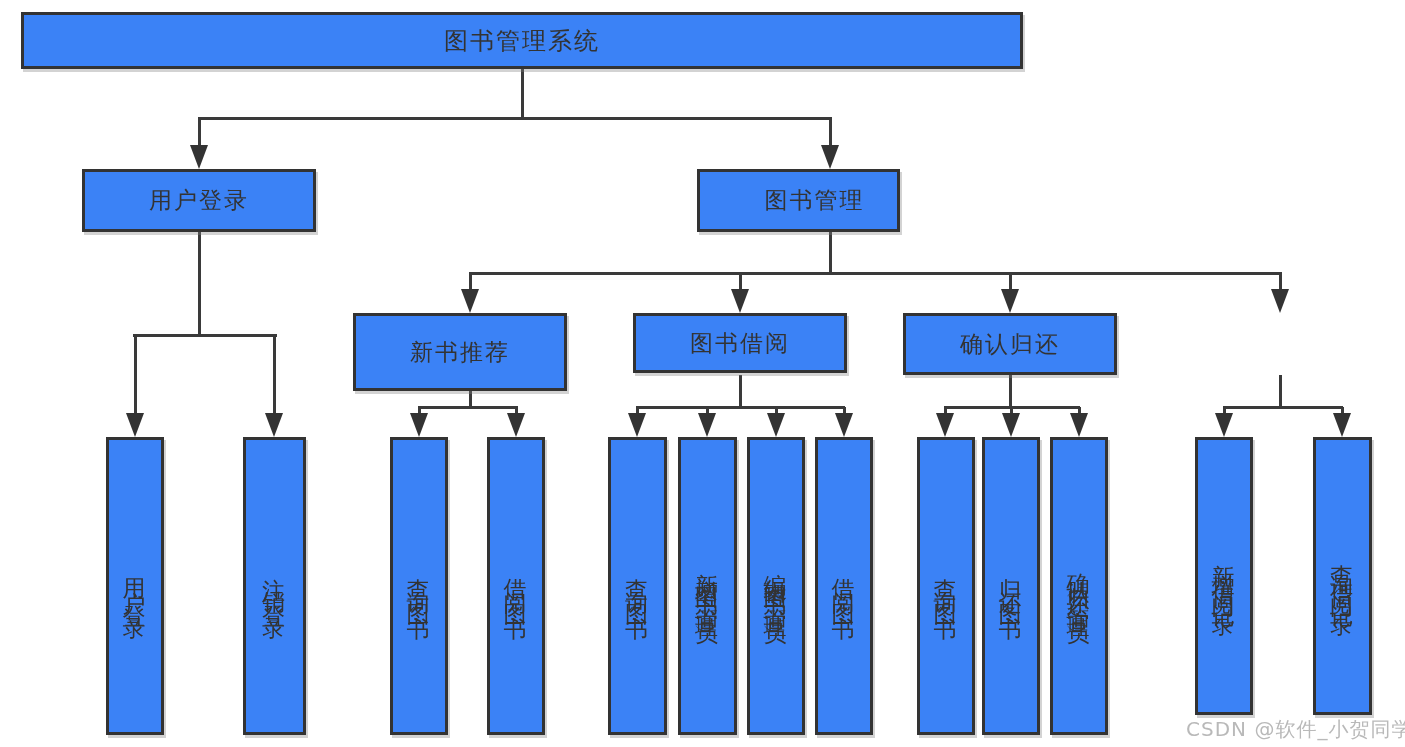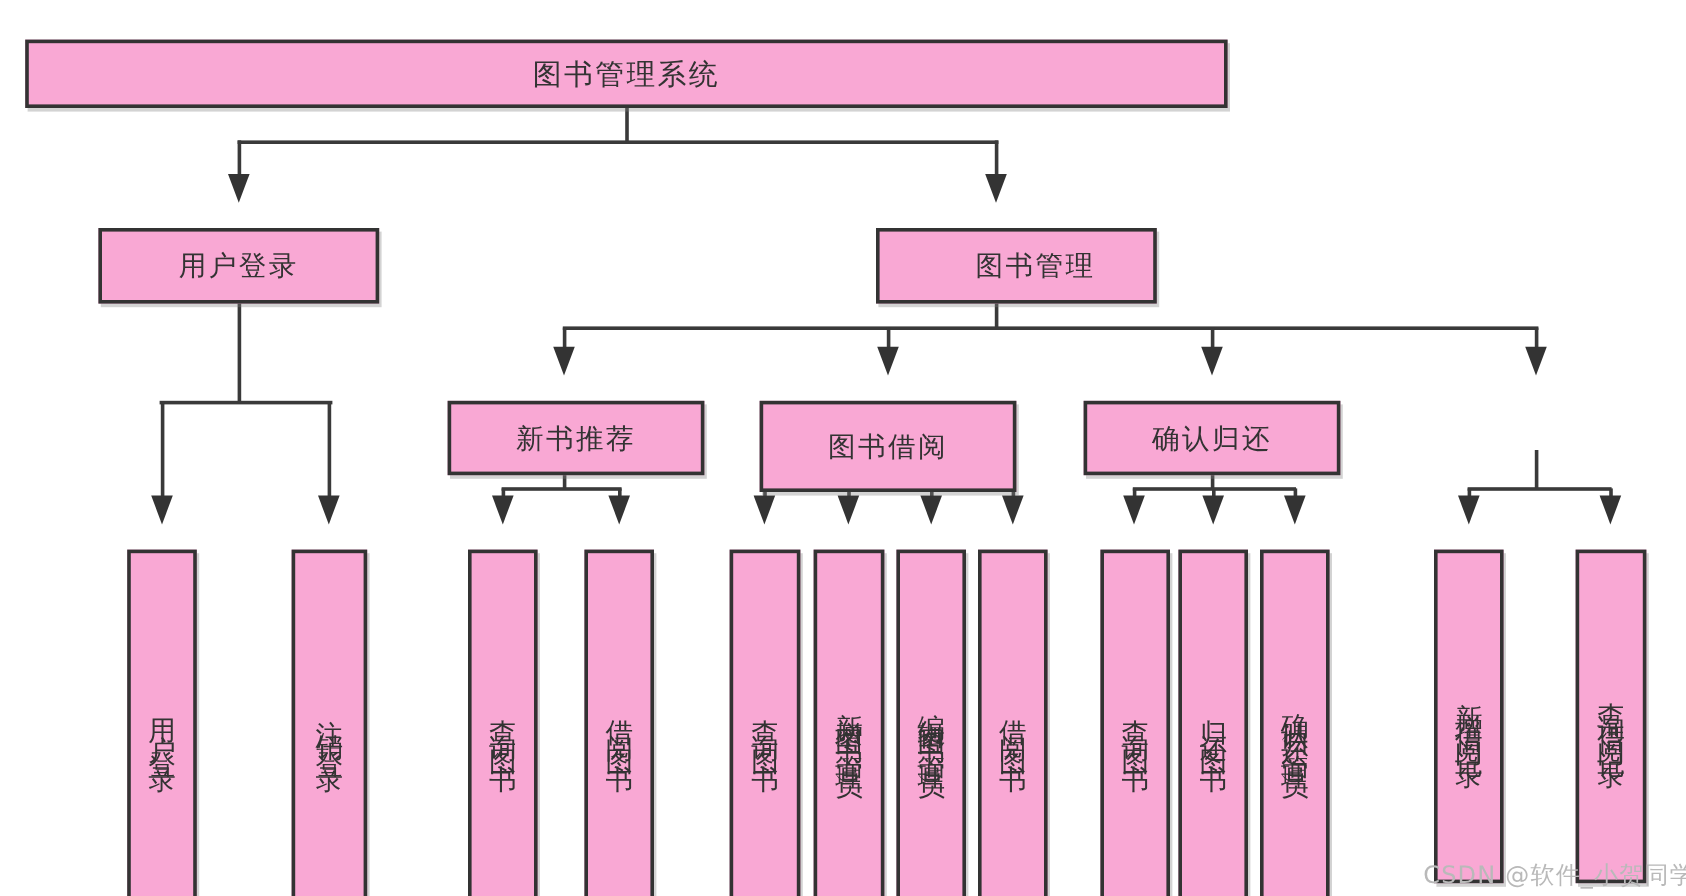--- a/index.html
+++ b/index.html
@@ -1,23 +1,23 @@
 <!DOCTYPE html>
 <html><head>
 <meta charset="utf-8">
 <style>
   html,body{margin:0;padding:0;background:#ffffff;}
   .canvas{
     position:relative;width:1405px;height:747px;background:#ffffff;
     font-family:"DejaVu Sans","Liberation Sans",sans-serif;overflow:hidden;
   }
   .box{
-    position:absolute;box-sizing:border-box;border:3px solid #333333;background:#f9a8d4;
+    position:absolute;box-sizing:border-box;border:3px solid #333333;background:#3b82f6;
     display:flex;align-items:center;justify-content:center;color:#333333;
-    box-shadow:2px 3px 0 rgba(130,130,130,.35);z-index:3;margin-top:21px;
+    box-shadow:2px 3px 0 rgba(130,130,130,.35);z-index:3;
   }
   .hbox{font-size:23px;letter-spacing:2px;}
   .hbox.title{font-size:24px;}
   .vbox{writing-mode:vertical-rl;text-orientation:mixed;font-size:23px;letter-spacing:13px;}
   .vbox.tight{letter-spacing:7px;}
   .vbox.mid{letter-spacing:10px;}
   .line{position:absolute;background:#3a3a3a;z-index:1;}
   .arrow{
     position:absolute;width:0;height:0;z-index:2;
     border-left:9px solid transparent;border-right:9px solid transparent;
@@ -88,25 +88,25 @@
   <div class="arrow" style="left:936px;top:413px;"></div>
   <div class="arrow" style="left:1002px;top:413px;"></div>
   <div class="arrow" style="left:1070px;top:413px;"></div>
   <div class="arrow" style="left:1215px;top:413px;"></div>
   <div class="arrow" style="left:1333px;top:413px;"></div>
 
   <div class="box hbox title" style="left:21px;top:12px;width:1002px;height:57px;">图书管理系统</div>
 
   <div class="box hbox" style="left:82px;top:169px;width:234px;height:63px;">用户登录</div>
 
-  <div class="box hbox" style="left:730px;top:169px;width:234px;height:63px;padding-left:32px;">图书管理</div>
+  <div class="box hbox" style="left:697px;top:169px;width:203px;height:63px;padding-left:32px;">图书管理</div>
 
-  <div class="box hbox" style="left:373px;top:313px;width:214px;height:62px;">新书推荐</div>
+  <div class="box hbox" style="left:353px;top:313px;width:214px;height:78px;">新书推荐</div>
 
-  <div class="box hbox" style="left:633px;top:313px;width:214px;height:76px;">图书借阅</div>
+  <div class="box hbox" style="left:633px;top:313px;width:214px;height:60px;">图书借阅</div>
 
   <div class="box hbox" style="left:903px;top:313px;width:214px;height:62px;">确认归还</div>
 
 
   <div class="box vbox" style="left:106px;top:437px;width:58px;height:298px;">用户登录</div>
 
   <div class="box vbox" style="left:243px;top:437px;width:63px;height:298px;">注销登录</div>
 
   <div class="box vbox" style="left:390px;top:437px;width:58px;height:298px;">查询图书</div>
 

